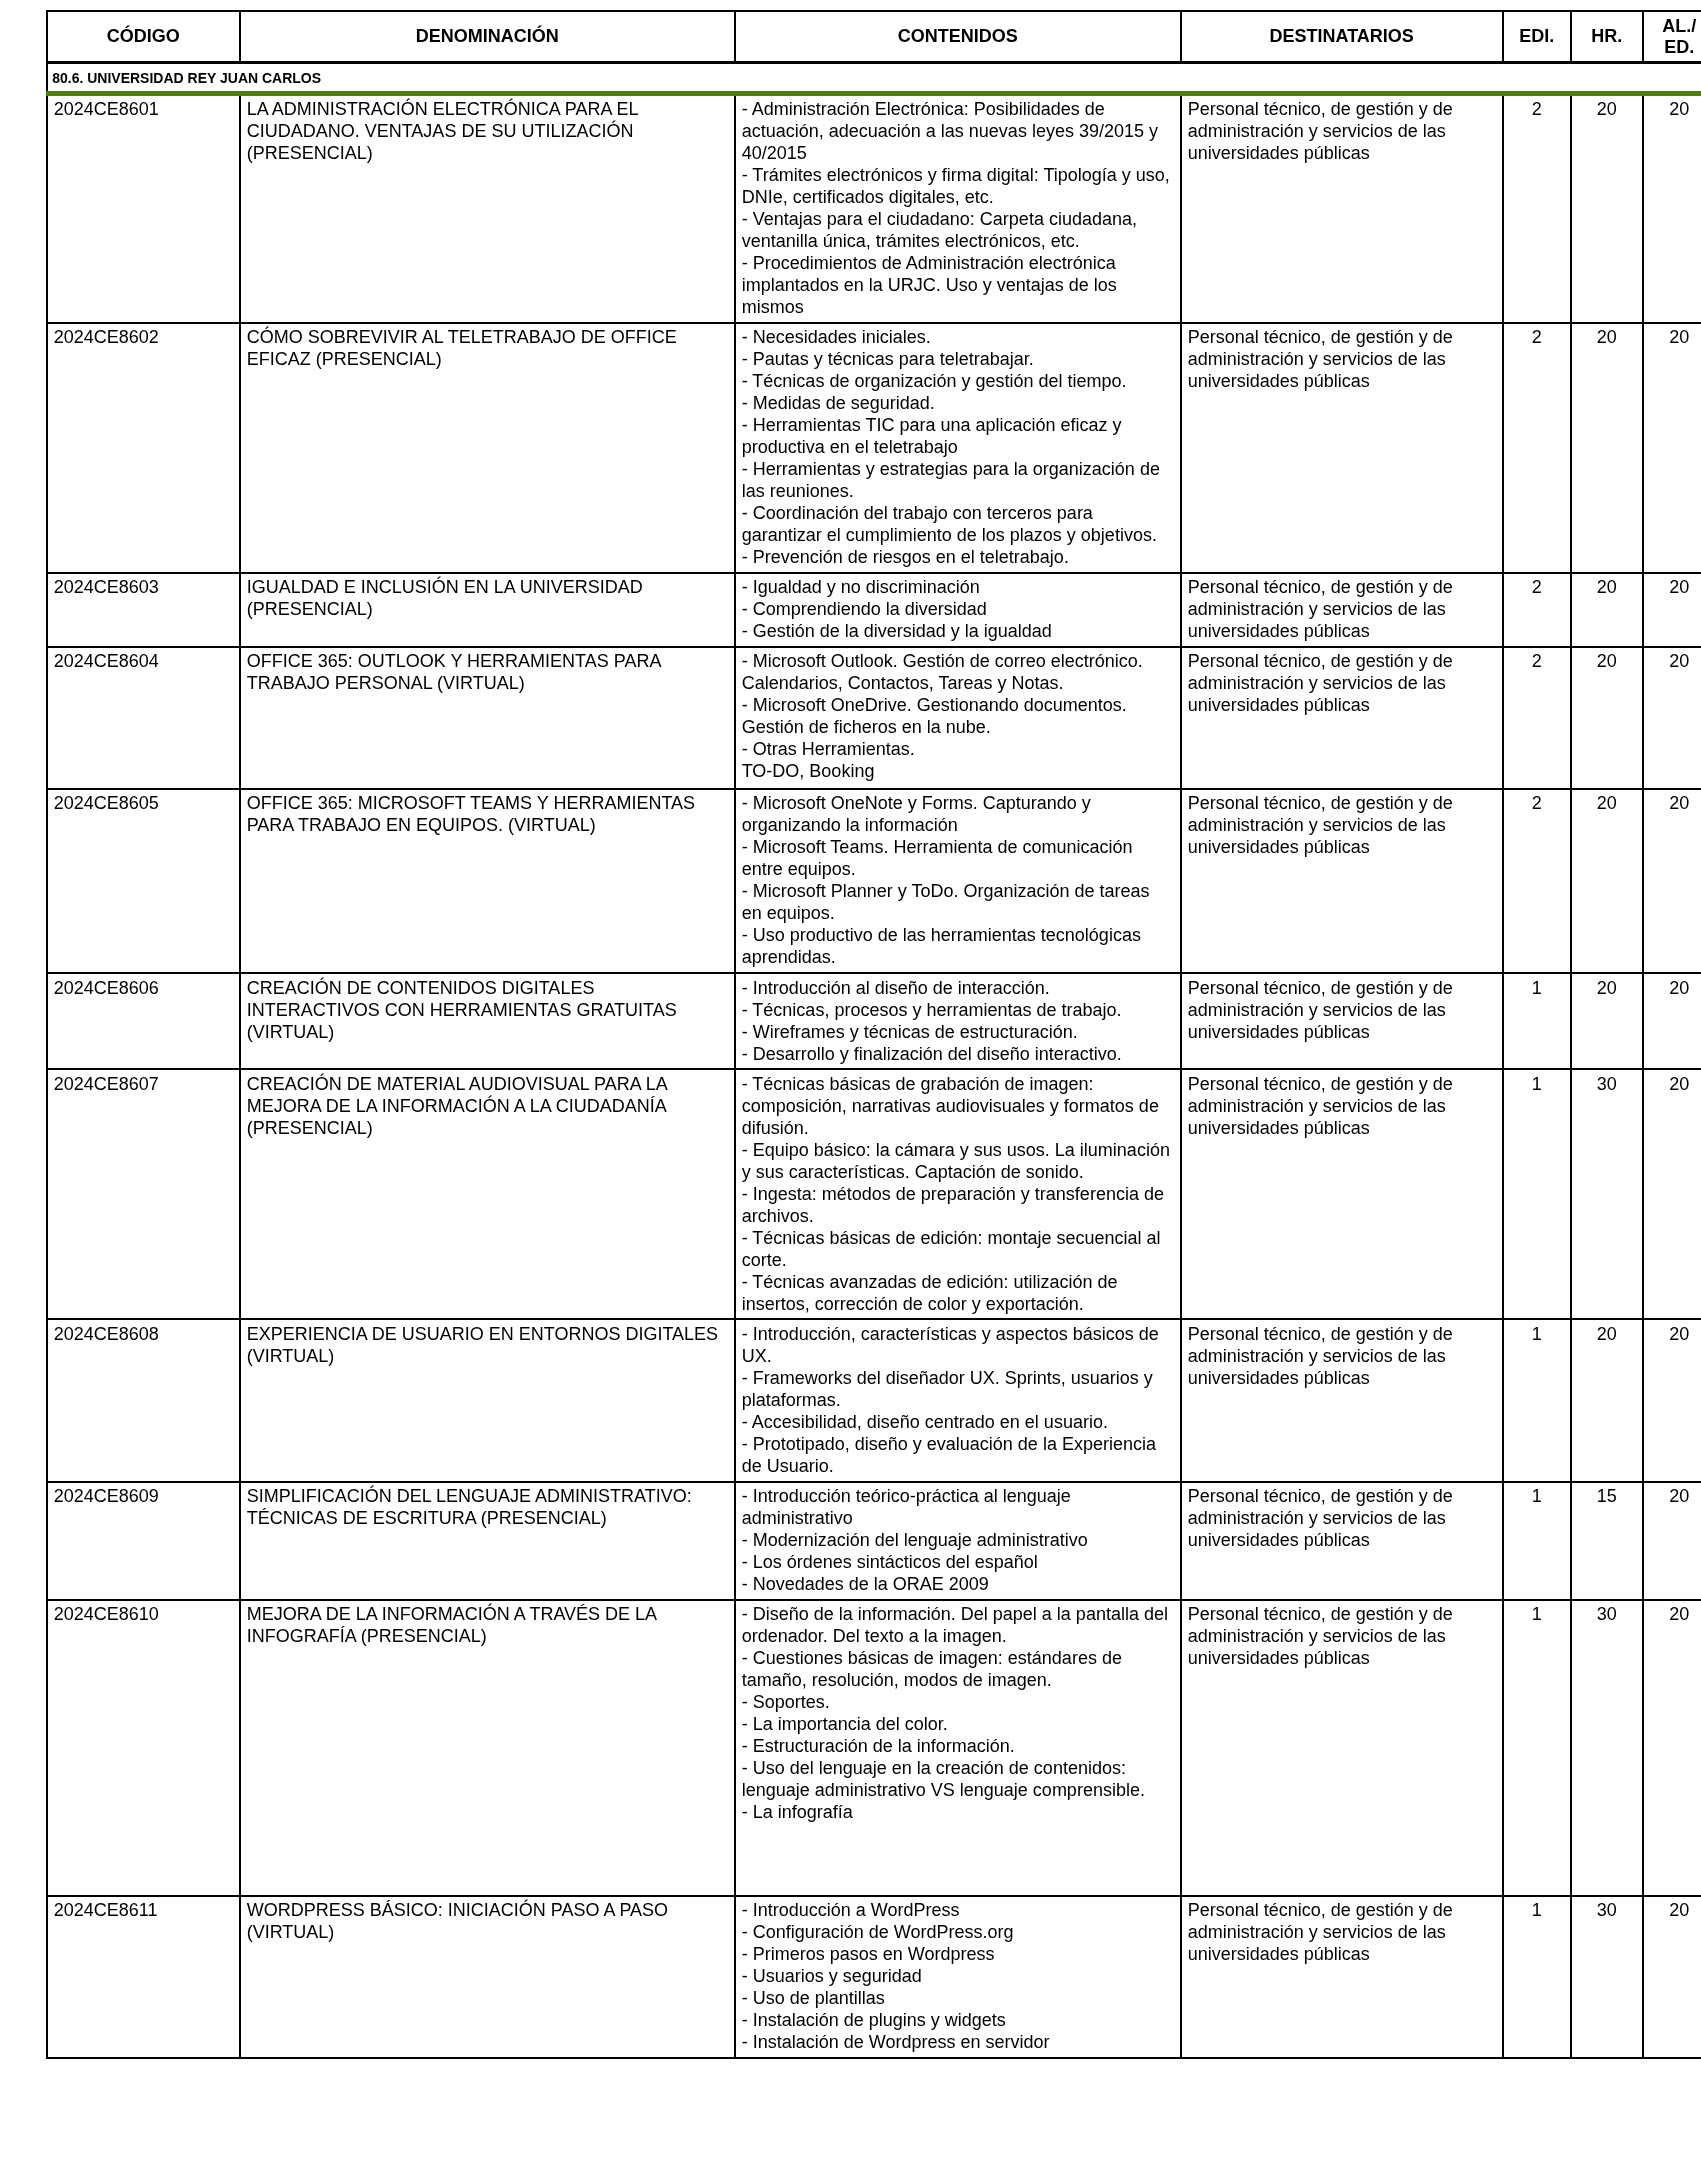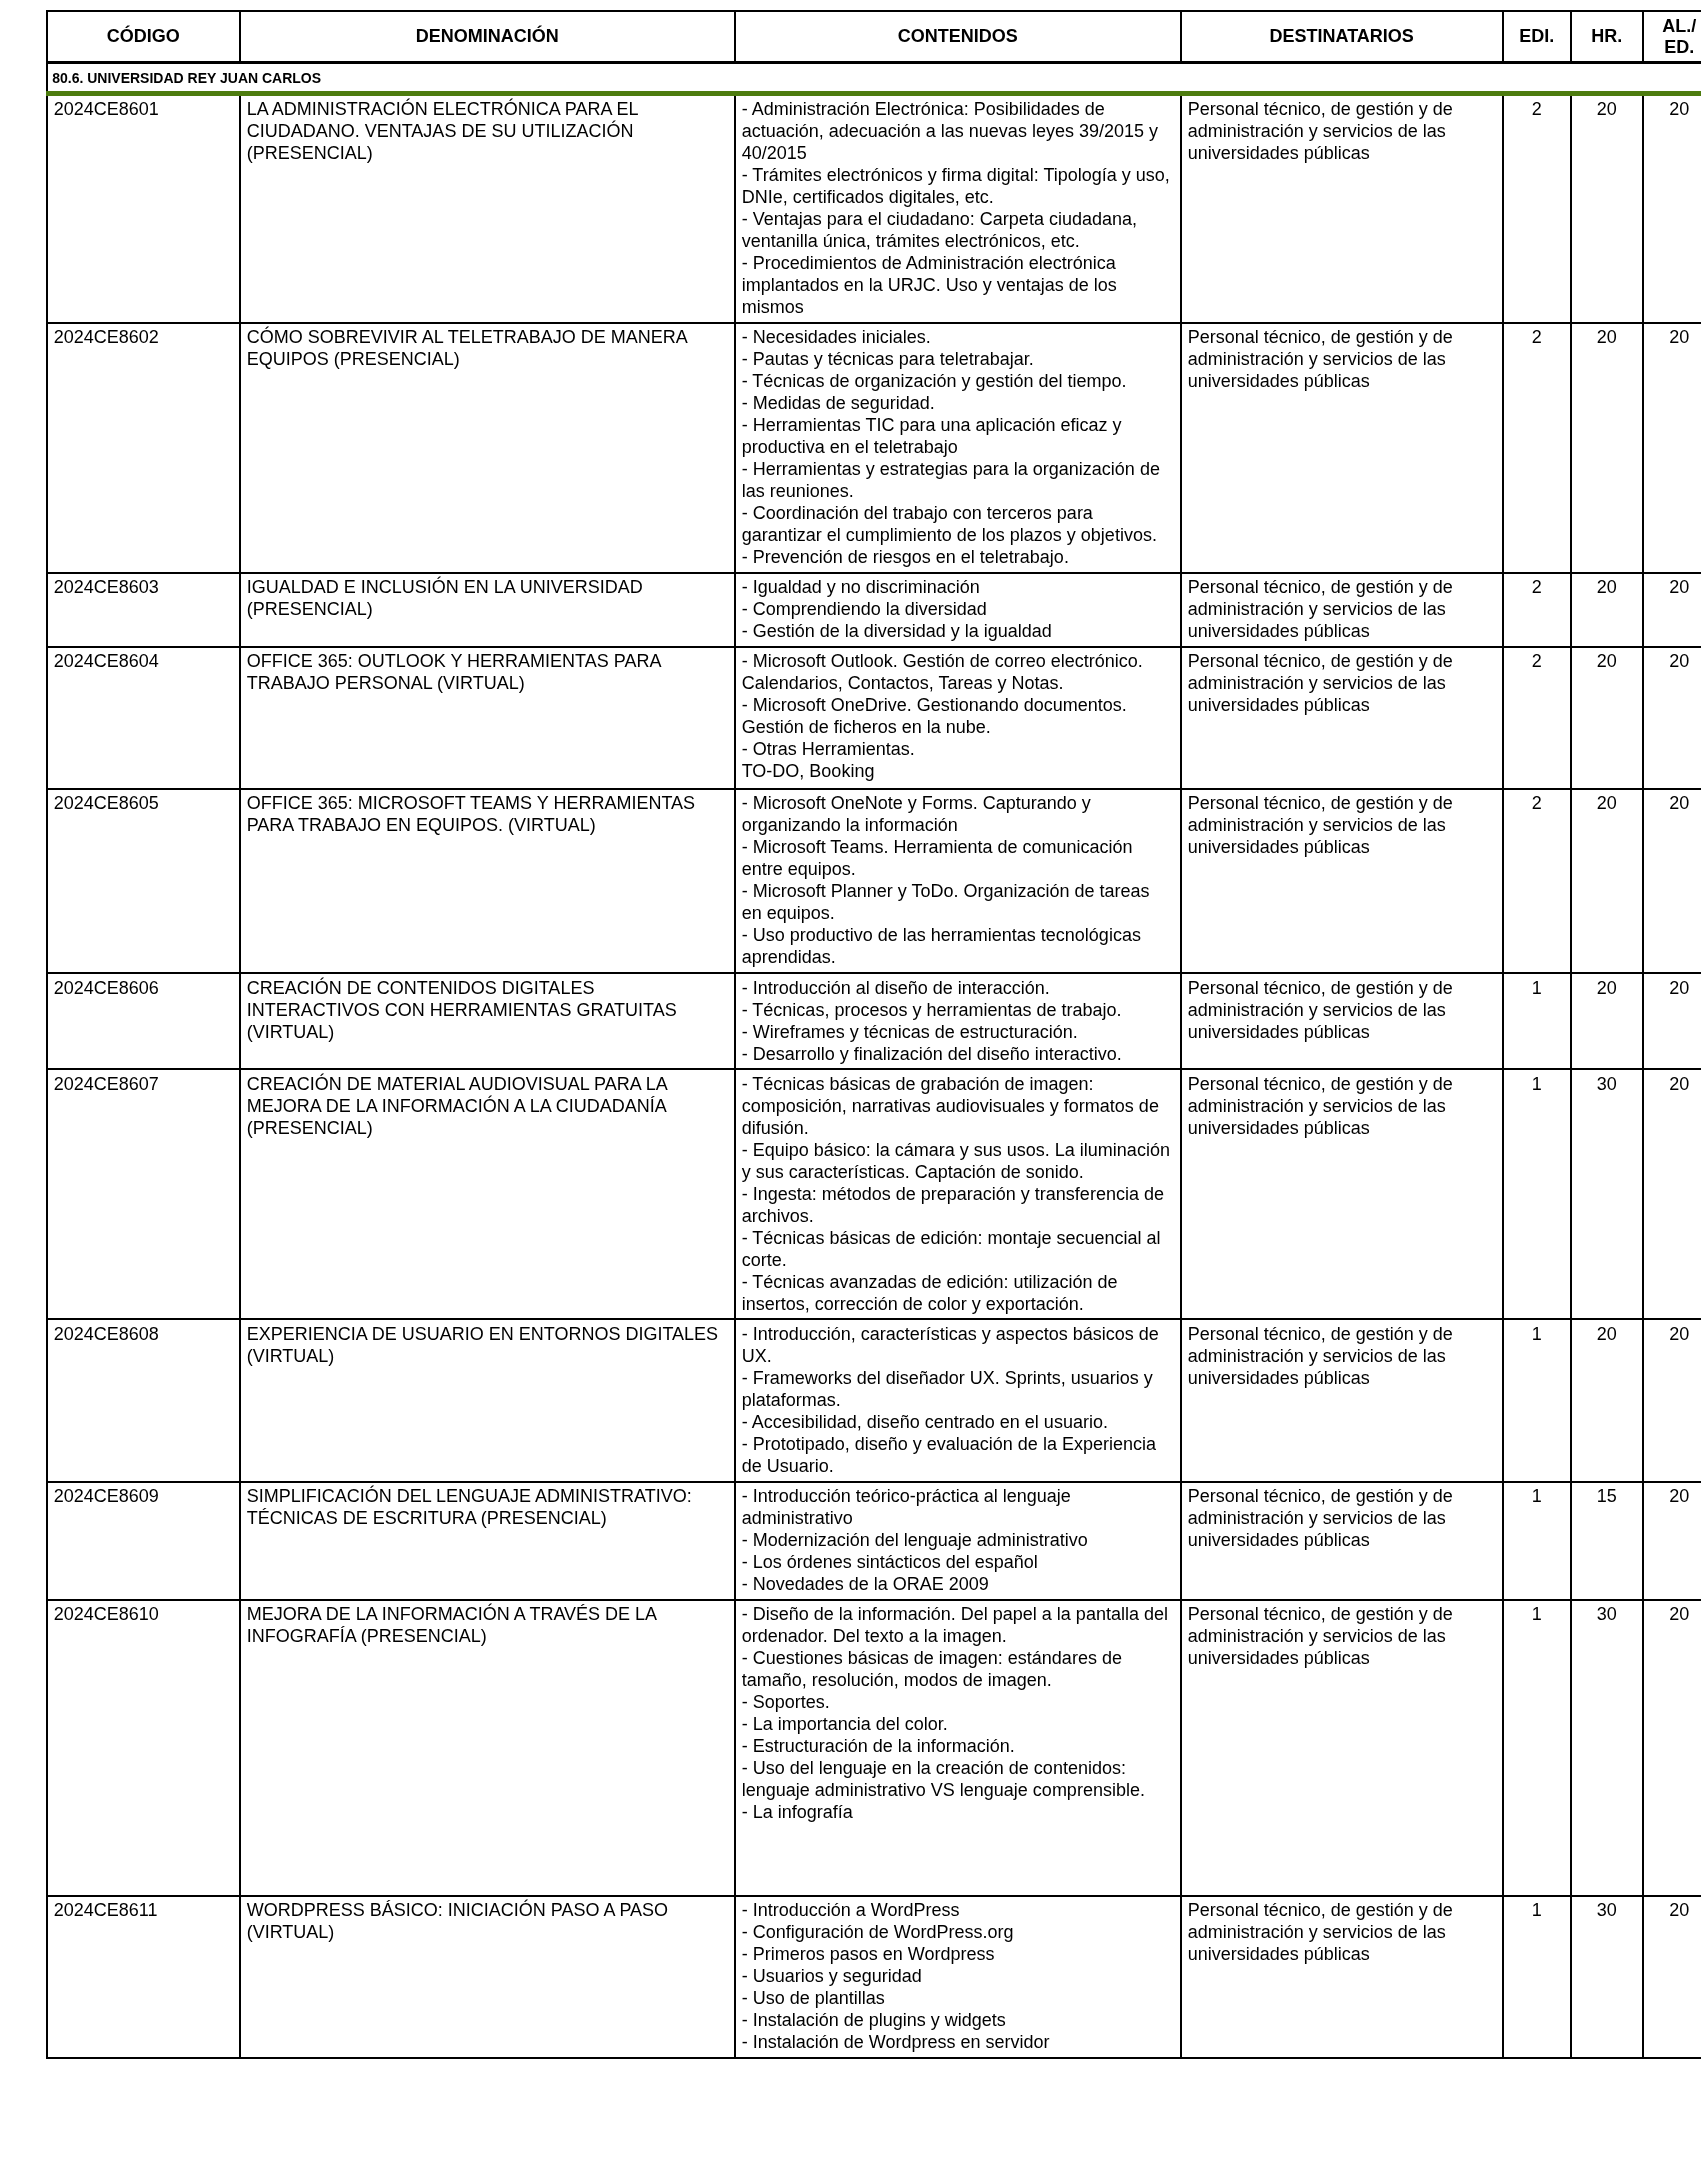--- a/index.html
+++ b/index.html
@@ -95,21 +95,21 @@
 - Ventajas para el ciudadano: Carpeta ciudadana, ventanilla única, trámites electrónicos, etc.
 - Procedimientos de Administración electrónica implantados en la URJC. Uso y ventajas de los mismos</td>
         <td>Personal técnico, de gestión y de administración y servicios de las universidades públicas</td>
         <td class="num">2</td>
         <td class="num">20</td>
         <td class="num">20</td>
       </tr>
 
       <tr style="height:220px">
         <td>2024CE8602</td>
-        <td>CÓMO SOBREVIVIR AL TELETRABAJO DE MANERA EQUIPOS (PRESENCIAL)</td>
+        <td>CÓMO SOBREVIVIR AL TELETRABAJO DE OFFICE EFICAZ (PRESENCIAL)</td>
         <td>- Necesidades iniciales.
 - Pautas y técnicas para teletrabajar.
 - Técnicas de organización y gestión del tiempo.
 - Medidas de seguridad.
 - Herramientas TIC para una aplicación eficaz y productiva en el teletrabajo
 - Herramientas y estrategias para la organización de las reuniones.
 - Coordinación del trabajo con terceros para garantizar el cumplimiento de los plazos y objetivos.
 - Prevención de riesgos en el teletrabajo.</td>
         <td>Personal técnico, de gestión y de administración y servicios de las universidades públicas</td>
         <td class="num">2</td>

